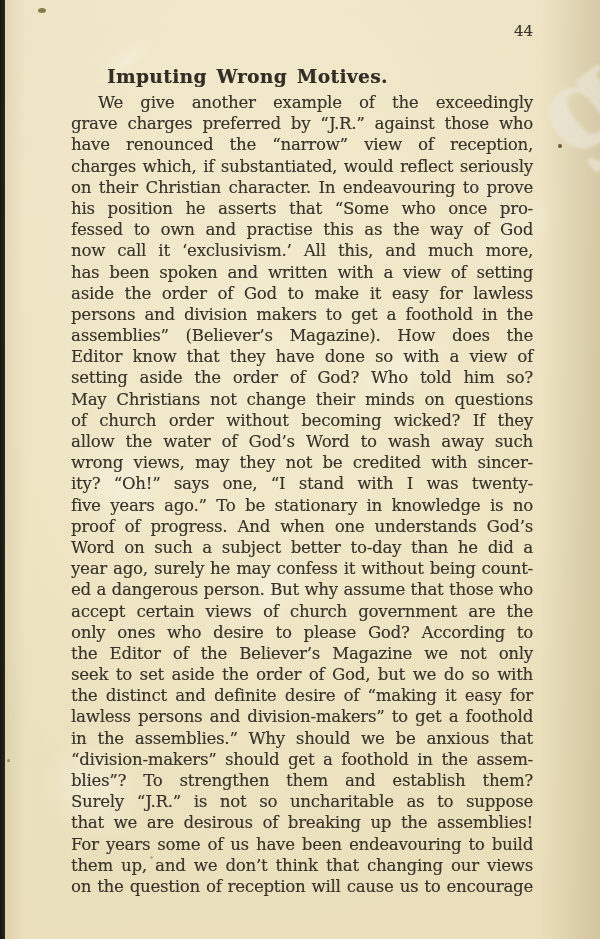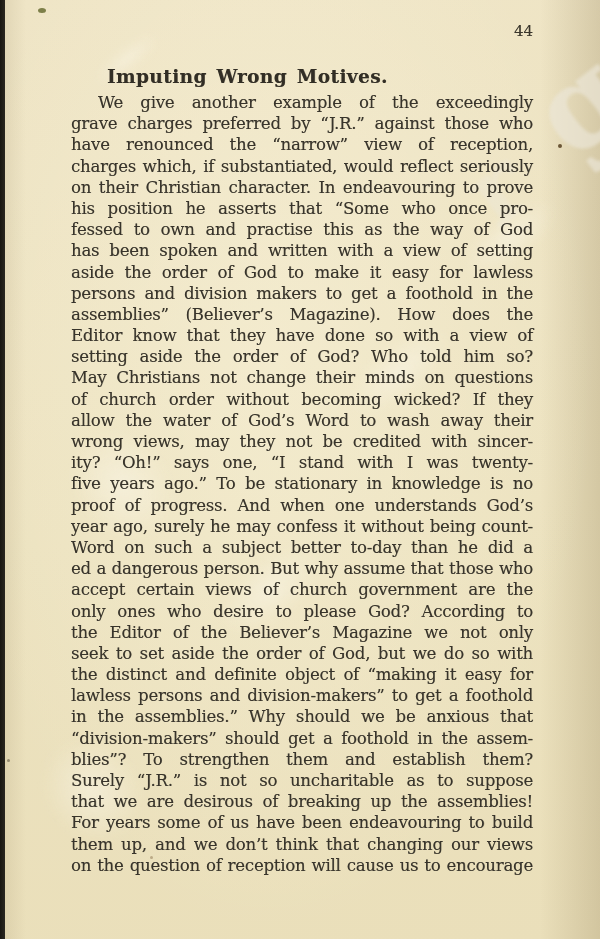--- a/index.html
+++ b/index.html
@@ -87,41 +87,42 @@
   <div class="page-number">44</div>
   <h1 class="heading">Imputing Wrong Motives.</h1>
   <div class="body-text">
       <div class="tline">We give another example of the exceedingly</div>
       <div class="tline">grave charges preferred by “J.R.” against those who</div>
       <div class="tline">have renounced the “narrow” view of reception,</div>
       <div class="tline">charges which, if substantiated, would reflect seriously</div>
       <div class="tline">on their Christian character. In endeavouring to prove</div>
       <div class="tline">his position he asserts that “Some who once pro-</div>
       <div class="tline">fessed to own and practise this as the way of God</div>
+      <div class="tline">now call it ‘exclusivism.’ All this, and much more,</div>
       <div class="tline">has been spoken and written with a view of setting</div>
       <div class="tline">aside the order of God to make it easy for lawless</div>
       <div class="tline">persons and division makers to get a foothold in the</div>
       <div class="tline">assemblies” (Believer’s Magazine). How does the</div>
       <div class="tline">Editor know that they have done so with a view of</div>
       <div class="tline">setting aside the order of God? Who told him so?</div>
       <div class="tline">May Christians not change their minds on questions</div>
       <div class="tline">of church order without becoming wicked? If they</div>
-      <div class="tline">allow the water of God’s Word to wash away their</div>
+      <div class="tline">allow the water of God’s Word to wash away such</div>
       <div class="tline">wrong views, may they not be credited with sincer-</div>
       <div class="tline">ity? “Oh!” says one, “I stand with I was twenty-</div>
       <div class="tline">five years ago.” To be stationary in knowledge is no</div>
       <div class="tline">proof of progress. And when one understands God’s</div>
+      <div class="tline">Word on such a subject better to-day than he did a</div>
       <div class="tline">year ago, surely he may confess it without being count-</div>
-      <div class="tline">Word on such a subject better to-day than he did a</div>
       <div class="tline">ed a dangerous person. But why assume that those who</div>
       <div class="tline">accept certain views of church government are the</div>
       <div class="tline">only ones who desire to please God? According to</div>
       <div class="tline">the Editor of the Believer’s Magazine we not only</div>
       <div class="tline">seek to set aside the order of God, but we do so with</div>
-      <div class="tline">the distinct and definite object of “making it easy for</div>
+      <div class="tline">the distinct and definite desire of “making it easy for</div>
       <div class="tline">lawless persons and division-makers” to get a foothold</div>
       <div class="tline">in the assemblies.” Why should we be anxious that</div>
       <div class="tline">“division-makers” should get a foothold in the assem-</div>
       <div class="tline">blies”? To strengthen them and establish them?</div>
       <div class="tline">Surely “J.R.” is not so uncharitable as to suppose</div>
       <div class="tline">that we are desirous of breaking up the assemblies!</div>
       <div class="tline">For years some of us have been endeavouring to build</div>
       <div class="tline">them up, and we don’t think that changing our views</div>
       <div class="tline">on the question of reception will cause us to encourage</div>
     </div>

